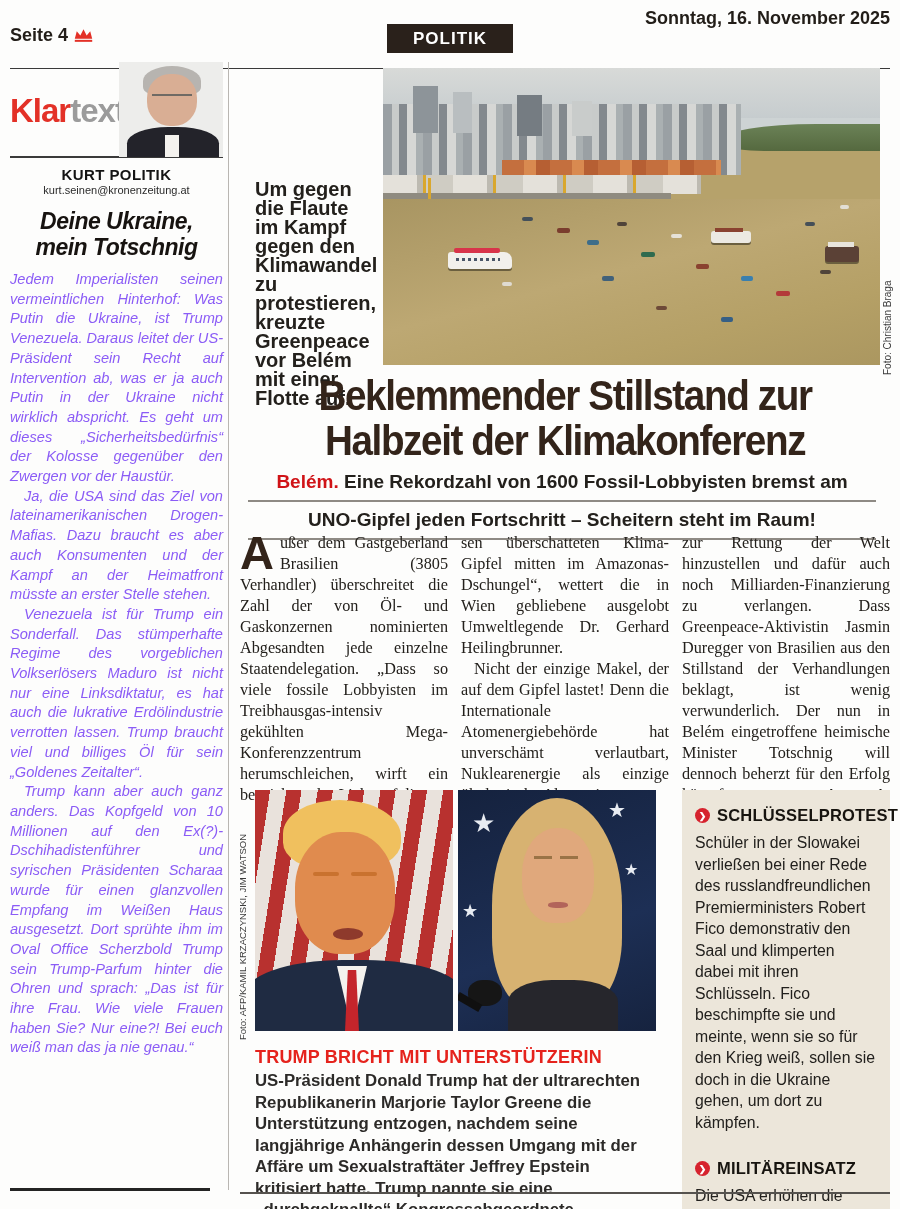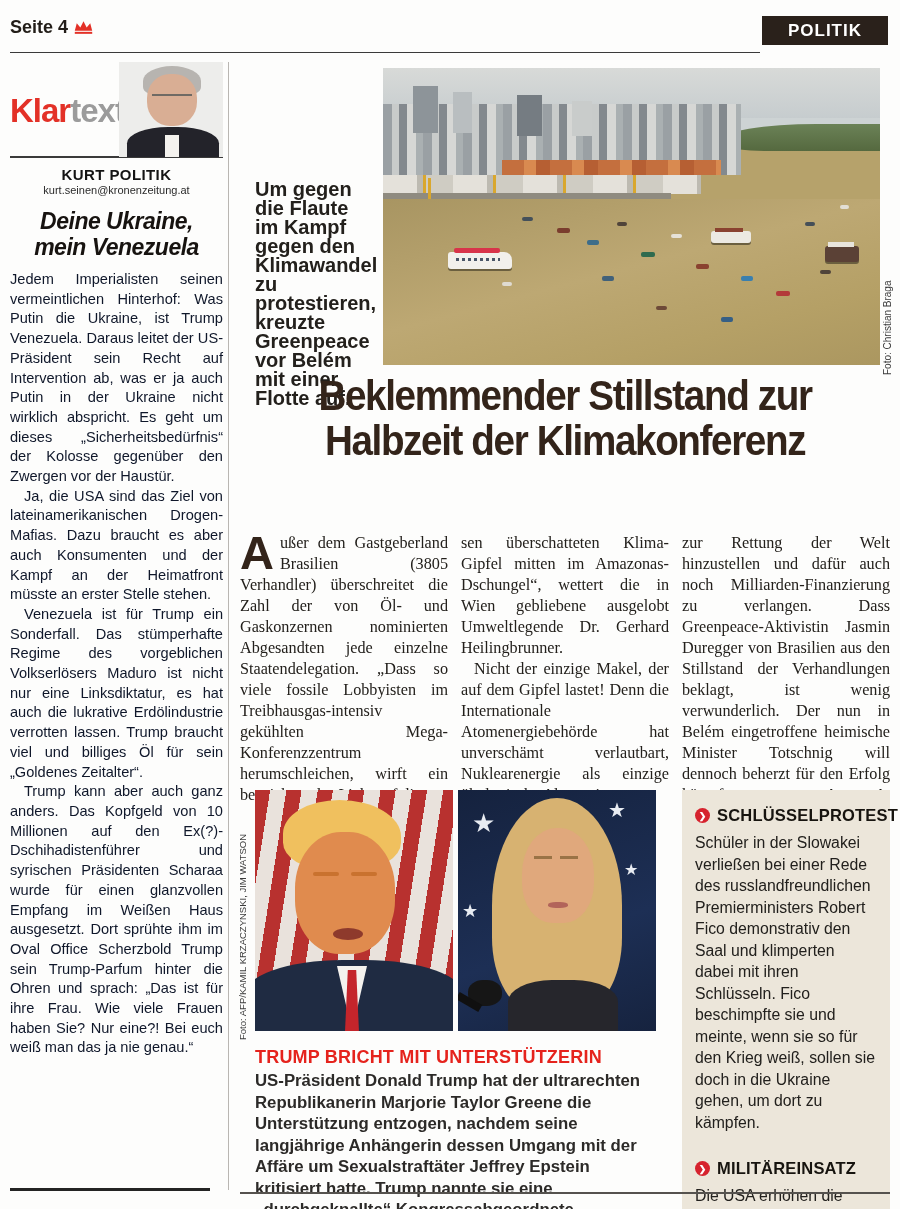--- a/index.html
+++ b/index.html
@@ -5,42 +5,42 @@
   * { margin:0; padding:0; box-sizing:border-box; }
   html,body { width:900px; height:1209px; background:#fdfdfc; overflow:hidden;
               font-family:"Liberation Sans", sans-serif; color:#1c1c1c; }
   .page { position:relative; width:900px; height:1209px; }
 
   
   .header { position:absolute; left:10px; right:10px; top:8px; display:flex; }
   .header-left, .header-right { flex:1; border-bottom:1.5px solid #3a3a3a; padding-bottom:5px; font-size:18px; font-weight:bold; color:#221d18; }
   .header-left { display:flex; align-items:center; gap:6px; }
   .header-right { text-align:right; }
-  .politik-box { background:#2a211b; color:#fff; font-weight:bold; font-size:17px; letter-spacing:1px; padding:5px 26px 4px; margin:8px 2px; }
+  .politik-box { background:#2a211b; color:#fff; font-weight:bold; font-size:17px; letter-spacing:1px; padding:5px 26px 4px; margin:16px 2px; }
   .crown svg { display:block; }
 
   
   .vdivider { position:absolute; left:228px; top:62px; width:1px; height:1128px; background:#b9b6b2; }
 
   
   .leftcol { position:absolute; left:10px; top:60px; width:213px; }
   .kl-head { position:relative; height:98px; border-bottom:2px solid #3a3a3a; }
   .kl-logo { position:absolute; left:0; top:32px; font-size:33px; font-weight:bold; letter-spacing:-1px; }
   .kl-logo .red { color:#e33127; }
   .kl-logo .gray { color:#9b9b9b; }
   .portrait { position:absolute; right:0; top:2px; width:104px; height:95px; background:#ededeb; overflow:hidden; }
   .portrait .p-hair { position:absolute; left:24px; top:4px; width:58px; height:30px; background:#b7b4b0; border-radius:50% 50% 30% 30%; }
   .portrait .p-face { position:absolute; left:28px; top:12px; width:50px; height:52px; background:#d9ae94; border-radius:46%; }
   .portrait .p-glasses { position:absolute; left:33px; top:32px; width:40px; height:9px; border-top:2px solid #6f6a64; }
   .portrait .p-suit { position:absolute; left:8px; bottom:-6px; width:92px; height:36px; background:#23232a; border-radius:45% 45% 0 0; }
   .portrait .p-shirt { position:absolute; left:46px; bottom:0; width:14px; height:22px; background:#f4f2ee; }
   .kl-author { text-align:center; font-weight:bold; font-size:15px; letter-spacing:.4px; margin-top:8px; color:#141414; }
   .kl-email { text-align:center; font-size:11px; margin-top:1px; color:#2b2b2b; }
   .kl-title { text-align:center; font-weight:bold; font-style:italic; font-size:23px; line-height:26px; margin:12px 0 10px; color:#171310; letter-spacing:-0.5px; }
-  .kl-body p { font-size:14.6px; line-height:19.7px; text-align:justify; color:#0f172a; hyphens:auto; }
+  .kl-body p { font-style:italic; font-size:14.6px; line-height:19.7px; text-align:justify; color:#8b5cf6; hyphens:auto; }
   .kl-body p + p { text-indent:14px; }
 
   
   .main { position:absolute; left:240px; top:55px; width:650px; height:1145px; }
 
   .caption { position:absolute; left:15px; top:125px; width:120px; font-weight:bold; font-size:20px; line-height:19px; color:#23201c; }
 
   .photo-main { position:absolute; left:143px; top:13px; width:497px; height:297px; overflow:hidden; background:#b6a26b; }
   .pm-sky { position:absolute; left:0; top:0; width:100%; height:21%; background:linear-gradient(#d8dad8, #c2c9cc); }
   .pm-farwater { position:absolute; left:40%; top:17%; width:60%; height:6%; background:#cdd3d4; }
@@ -131,20 +131,21 @@
     <div class="header-left">
       <span>Seite 4</span>
       <span class="crown">
         <svg width="19" height="15" viewBox="0 0 24 18">
             <path d="M1 13 L3.5 3.5 L8 9 L12 1 L16 9 L20.5 3.5 L23 13 Z" fill="#e33127"></path>
             <rect x="1" y="14.5" width="22" height="2.5" fill="#e33127"></rect>
           </svg>
       </span>
     </div>
     <div class="politik-box">POLITIK</div>
+    <div class="header-right">Sonntag, 16. November 2025</div>
   </div>
 
   <div class="vdivider"></div>
 
   <div class="leftcol">
     <div class="kl-head">
       <div class="kl-logo">
         <span class="red">Klar</span><span class="gray">text</span>
       </div>
       <div class="portrait">
@@ -152,21 +153,21 @@
         <div class="p-face"></div>
         <div class="p-glasses"></div>
         <div class="p-suit"></div>
         <div class="p-shirt"></div>
       </div>
     </div>
     <div class="kl-author">KURT POLITIK</div>
     <div class="kl-email">kurt.seinen@kronenzeitung.at</div>
     <div class="kl-title">
       <span>Deine Ukraine,</span><br>
-      <span>mein Venezuela</span>
+      <span>mein Totschnig</span>
     </div>
     <div class="kl-body">
       <p>Jedem Imperialisten seinen vermeintlichen Hinterhof: Was Putin die Ukraine, ist Trump Venezuela. Daraus leitet der US-Präsident sein Recht auf Intervention ab, was er ja auch Putin in der Ukraine nicht wirklich abspricht. Es geht um dieses „Sicherheitsbedürfnis“ der Kolosse gegenüber den Zwergen vor der Haustür.</p>
       <p>Ja, die USA sind das Ziel von lateinamerikanischen Drogen-Mafias. Dazu braucht es aber auch Konsumenten und der Kampf an der Heimatfront müsste an erster Stelle stehen.</p>
       <p>Venezuela ist für Trump ein Sonderfall. Das stümperhafte Regime des vorgeblichen Volkserlösers Maduro ist nicht nur eine Linksdiktatur, es hat auch die lukrative Erdölindustrie verrotten lassen. Trump braucht viel und billiges Öl für sein „Goldenes Zeitalter“.</p>
       <p>Trump kann aber auch ganz anders. Das Kopfgeld von 10 Millionen auf den Ex(?)-Dschihadistenführer und syrischen Präsidenten Scharaa wurde für einen glanzvollen Empfang im Weißen Haus ausgesetzt. Dort sprühte ihm im Oval Office Scherzbold Trump sein Trump-Parfum hinter die Ohren und sprach: „Das ist für ihre Frau. Wie viele Frauen haben Sie? Nur eine?! Bei euch weiß man das ja nie genau.“</p>
     </div>
 
   </div>
 
@@ -208,20 +209,24 @@
       <div class="boat" style="left:68%;top:84%;width:12px;height:5px;background:#365f85;"></div>
       <div class="boat" style="left:88%;top:68%;width:11px;height:4px;background:#50443a;"></div>
     </div>
     <div class="photo-credit-main">Foto: Christian Braga</div>
 
     <div class="headline">
       <span class="hl-line">Beklemmender Stillstand zur</span>
       <span class="hl-line">Halbzeit der Klimakonferenz</span>
     </div>
 
+    <div class="subhead">
+      <span class="sh-line"><span class="loc">Belém.</span><span> Eine Rekordzahl von 1600 Fossil-Lobbyisten bremst am</span></span>
+      <span class="sh-line">UNO-Gipfel jeden Fortschritt – Scheitern steht im Raum!</span>
+    </div>
 
     <div class="article">
       <div class="col">
         <span class="dropcap">A</span><span>ußer dem Gastgeberland Brasilien (3805 Verhandler) überschreitet die Zahl der von Öl- und Gaskonzernen nominierten Abgesandten jede einzelne Staatendelegation. „Dass so viele fossile Lobbyisten im Treibhausgas-intensiv gekühlten Mega-Konferenzzentrum herumschleichen, wirft ein bezeichnendes Licht auf die-</span>
       </div>
       <div class="col">
         <p>sen überschatteten Klima-Gipfel mitten im Amazonas-Dschungel“, wettert die in Wien gebliebene ausgelobt Umweltlegende Dr. Gerhard Heilingbrunner.</p>
         <p class="indent">Nicht der einzige Makel, der auf dem Gipfel lastet! Denn die Internationale Atomenergiebehörde hat unverschämt verlautbart, Nuklearenergie als einzige ökologische Alternative</p>
       </div>
       <div class="col">

